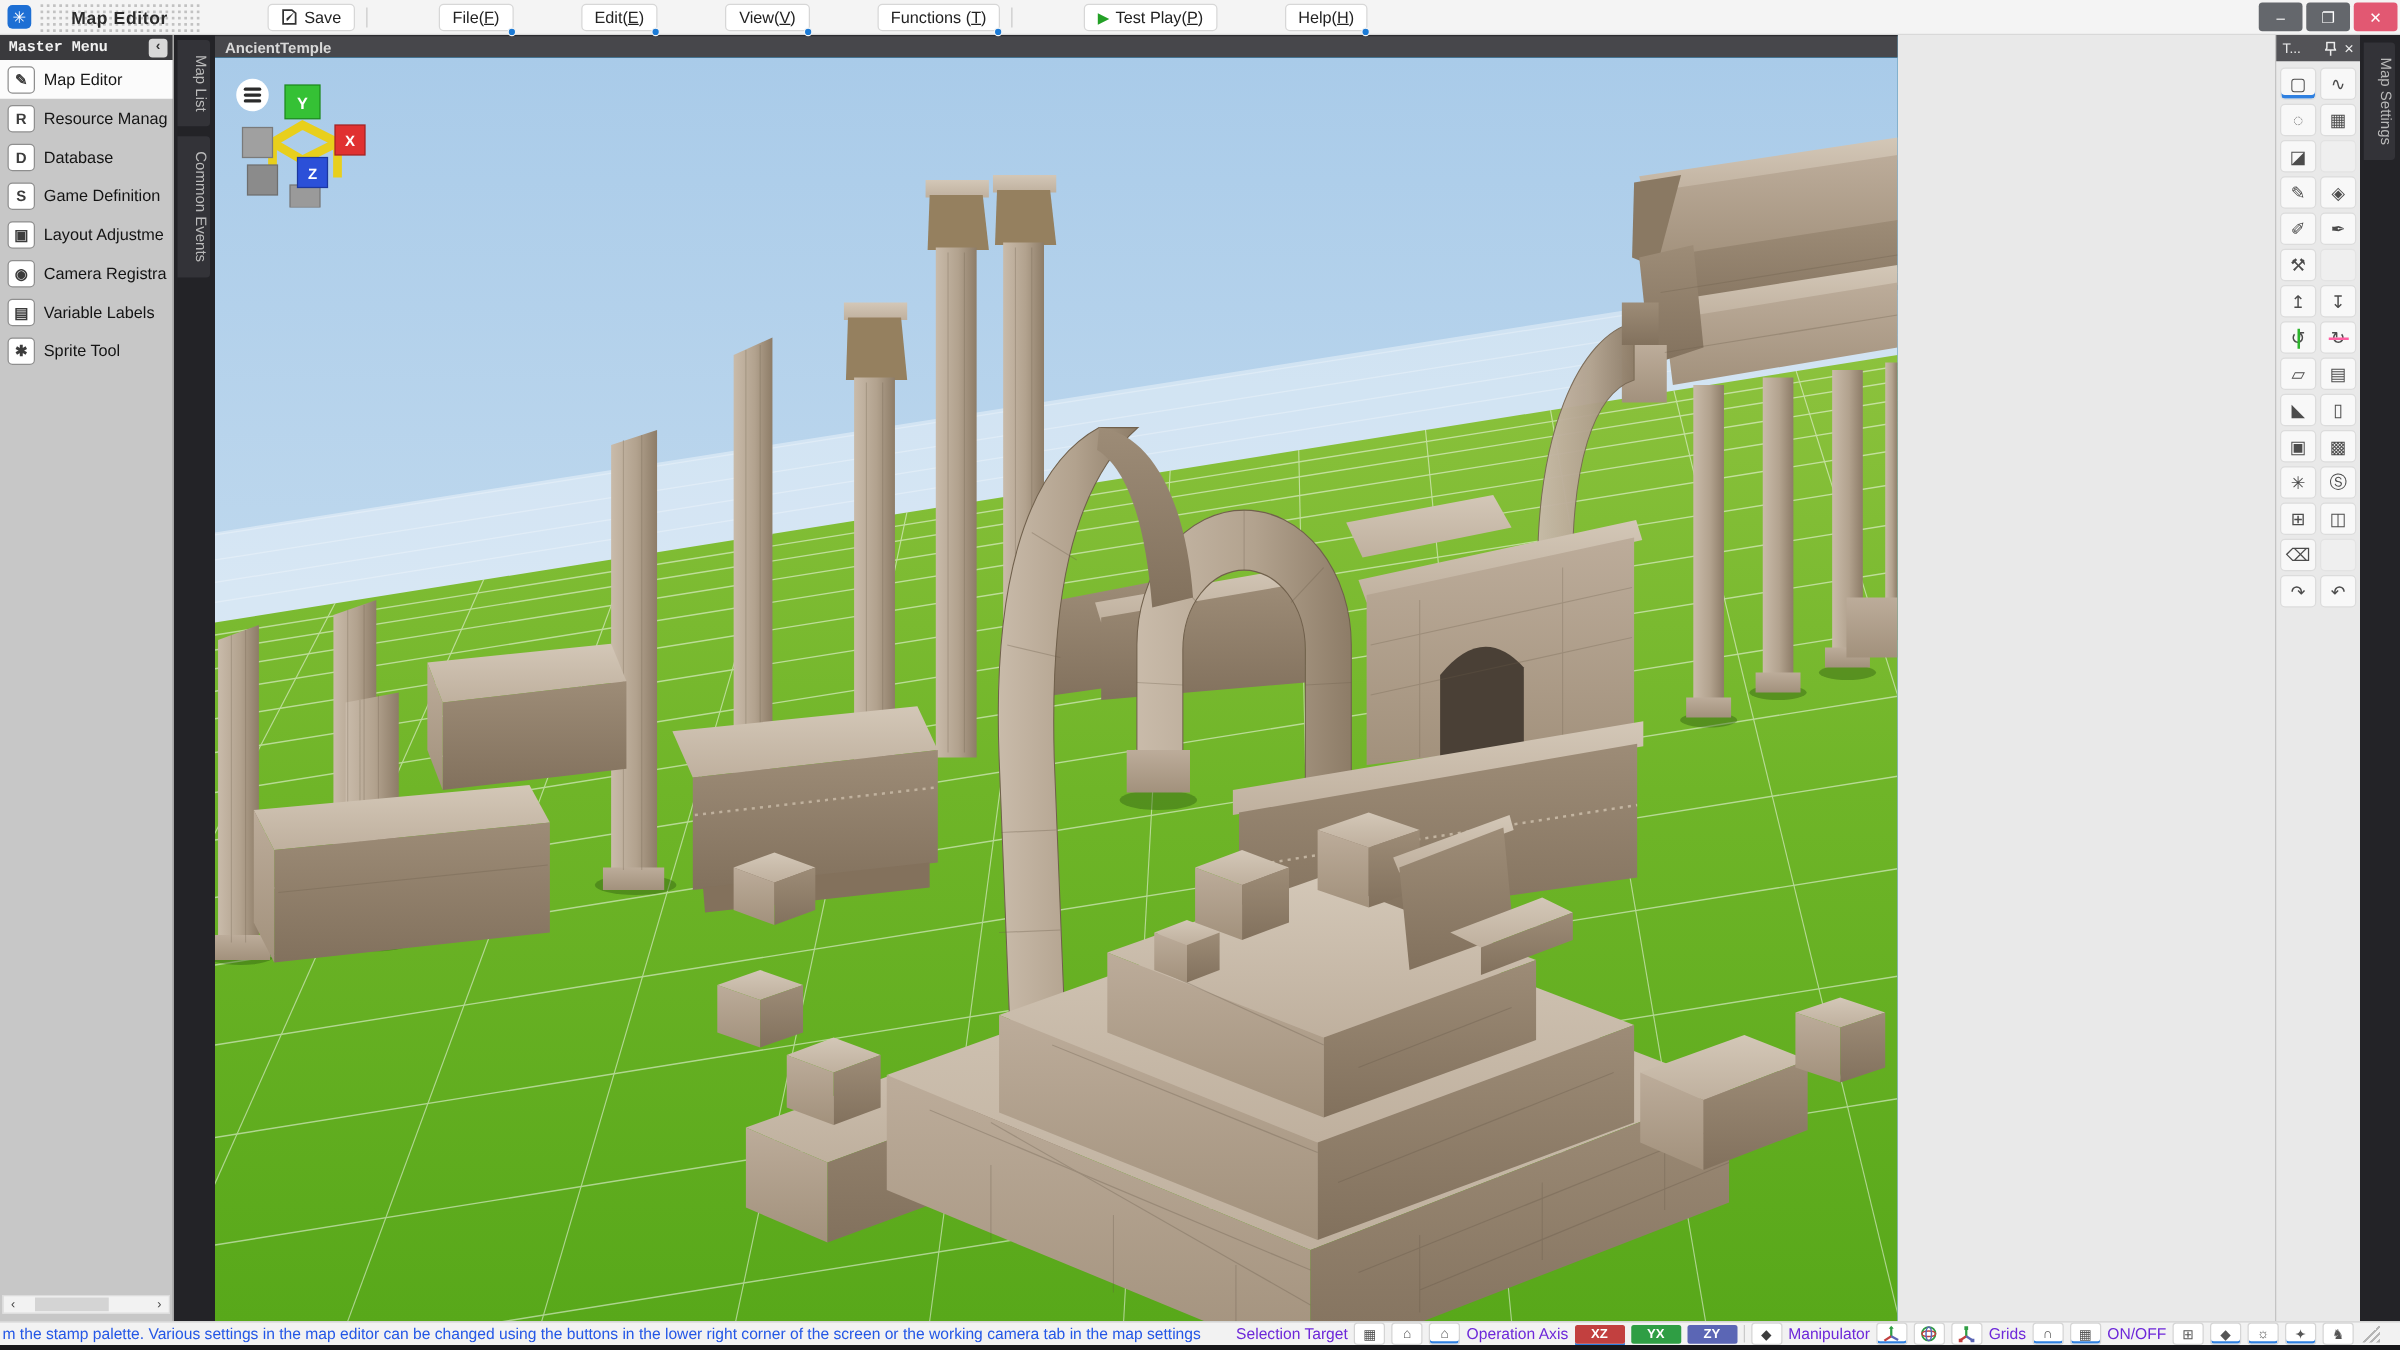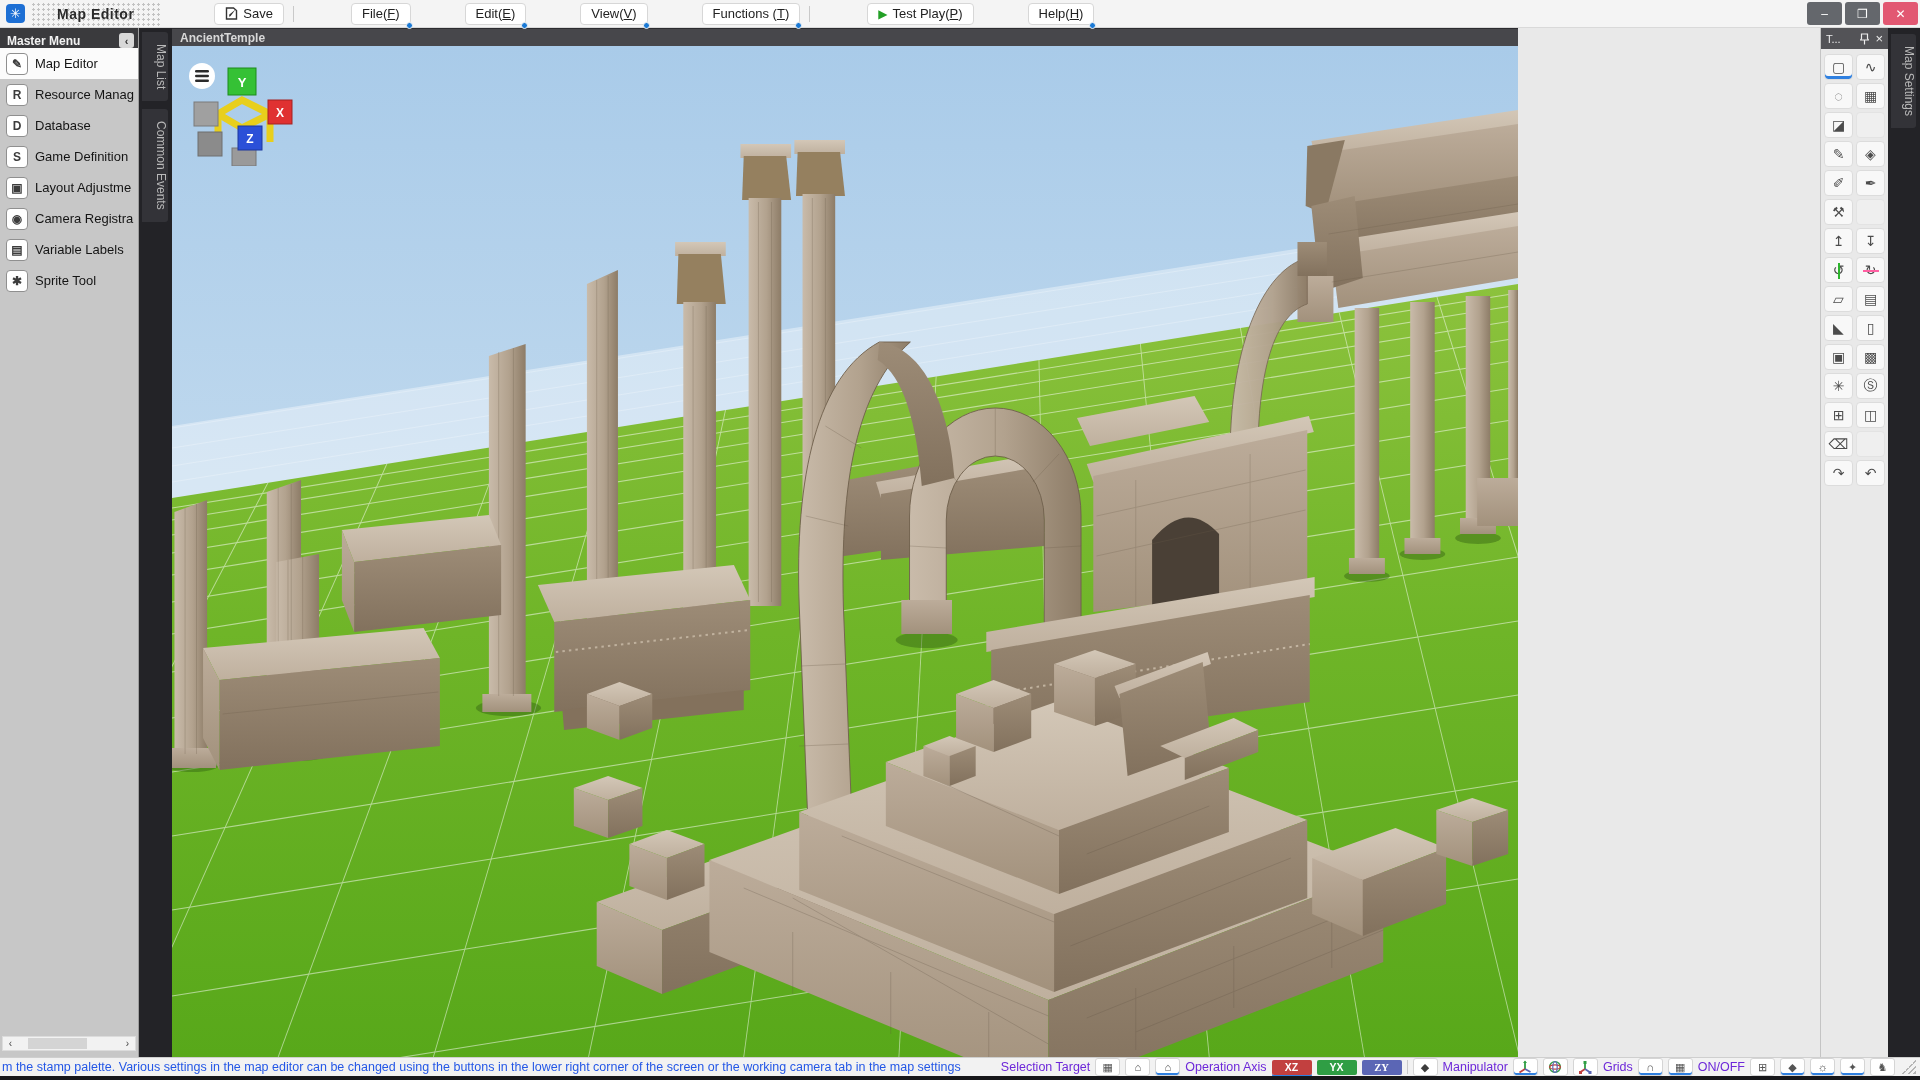--- a/index.html
+++ b/index.html
@@ -15,21 +15,21 @@
   .dot { position:absolute; right:-2px; bottom:-4px; width:7px; height:7px; border-radius:50%; background:#1b7ad6; border:1px solid #f4f4f4; }
   .key { text-decoration:underline; }
   .tb-sep { width:1px; height:16px; background:#c9c9c9; margin:0 3px; }
   .play-tri { color:#23a026; font-size:12px; }
   .win-btns { margin-left:auto; display:flex; gap:3px; padding:2px 2px 0 0; align-self:flex-start; }
   .win-btn { width:35px; height:23px; border-radius:3px; background:#64676c; color:#fff; font-size:12px; display:flex; align-items:center; justify-content:center; }
   .win-btn.close { background:#e25872; }
 
   
   .sidebar { position:absolute; left:0; top:28px; bottom:23px; width:139px; background:#c7c7c7; border-right:1px solid #9e9e9e; z-index:30; }
-  .sidebar-head { height:20px; background:#3a3a3d; color:#f2f2f2; font-size:12px; font-weight:bold; display:flex; align-items:flex-end; padding:0 4px 0 7px; }
+  .sidebar-head { height:20px; background:#3a3a3d; color:#f2f2f2; font-size:12px; font-weight:bold; display:flex; align-items:center; padding:0 4px 0 7px;font-family:Liberation Mono, monospace; }
   .collapse-btn { margin-left:auto; width:15px; height:15px; background:#d8d8d8; color:#333; border-radius:3px; font-size:11px; display:flex; align-items:center; justify-content:center; }
   .side-item { height:31px; display:flex; align-items:center; gap:7px; padding:0 6px; font-size:13px; color:#141414; white-space:nowrap; overflow:hidden; }
   .side-item.active { background:#fbfbfb; }
   .tile { width:22px; height:22px; flex:0 0 22px; background:#fff; border:1px solid #8f8f8f; border-radius:4px; display:flex; align-items:center; justify-content:center; font-size:12px; font-weight:bold; color:#3c3c3c; }
   .side-scroll { position:absolute; left:2px; right:2px; bottom:6px; height:15px; background:#f2f2f2; border:1px solid #dcdcdc; display:flex; align-items:center; }
   .scroll-arrow { width:15px; text-align:center; font-size:10px; color:#444; }
   .scroll-track { position:relative; flex:1; height:100%; }
   .scroll-thumb { position:absolute; left:10%; width:58%; top:1px; bottom:1px; background:#d4d4d4; }
 
   
@@ -52,21 +52,21 @@
   .tool-btn.active { box-shadow:inset 0 -3px 0 #2f80e0; }
   .tool-btn.empty { background:#efefef; border-color:#e3e3e3; }
   .bar-v { position:absolute; width:2px; height:16px; left:13px; top:5px; background:#2db52d; }
   .bar-h { position:absolute; height:2px; width:16px; left:6px; top:12px; background:#ff5fa2; }
 
   
   .rstrip { position:absolute; left:1888px; top:28px; width:32px; bottom:23px; background:#232327; z-index:30; }
   .rstrip .vtab { margin:6px 0 0 3px; width:25px; }
 
   
-  .statusbar { position:absolute; left:0; right:0; bottom:4px; height:19px; background:#f2f2f2; border-top:1px solid #cfcfcf; display:flex; align-items:center; gap:7px; padding:0 4px 0 2px; z-index:50; font-size:12.5px; }
+  .statusbar { position:absolute; left:0; right:0; bottom:4px; height:19px; background:#f2f2f2; border-top:1px solid #cfcfcf; display:flex; align-items:center; gap:7px; padding:0 16px 0 2px; z-index:50; font-size:12.5px; }
   .status-msg { color:#2457e6; white-space:nowrap; overflow:hidden; flex:0 1 auto; }
   .status-controls { margin-left:auto; display:flex; align-items:center; gap:5px; flex:0 0 auto; }
   .s-label { color:#6d28d9; white-space:nowrap; }
   .s-btn { position:relative; min-width:25px; height:18px; background:#fff; border:1px solid #d5d5d5; border-radius:3px; display:flex; align-items:center; justify-content:center; font-size:11px; color:#555; padding:0 3px; }
   .s-btn.active { box-shadow:inset 0 -2px 0 #2f80e0; }
   .badge { width:40px; height:15px; border-radius:2px; color:#fff; font-size:10.5px; font-weight:bold; display:flex; align-items:center; justify-content:center; }
   .badge-wrap { padding-bottom:0; }
   .badge-wrap.active { box-shadow:0 2px 0 #2f80e0; border-radius:2px; }
   .s-sep { width:1px; height:14px; background:#cacaca; }
   .grip { width:14px; height:14px; margin-left:2px;
@@ -632,21 +632,21 @@
         <span>⌂</span>
       </button>
     <span class="s-label">Operation Axis</span>
     <span class="badge-wrap active">
         <span class="badge" style="background:#c2403f;">XZ</span>
       </span>
     <span class="badge-wrap">
         <span class="badge" style="background:#2f9e44;">YX</span>
       </span>
     <span class="badge-wrap">
-        <span class="badge" style="background:#5b66b5;font-family:Liberation Serif, serif;">ZY</span>
+        <span class="badge" style="background:#5b66b5;">ZY</span>
       </span>
     <span class="s-sep"></span>
     <button class="s-btn">
         <span style="color:#3d3d3d;">◆</span>
       </button>
     <span class="s-label">Manipulator</span>
     <button class="s-btn active">
       <svg width="14" height="14" viewBox="0 0 14 14">
           <line x1="7" y1="9" x2="7" y2="1.5" stroke="#2f9e44" stroke-width="1.8"></line>
           <path d="M5 3 7 .5 9 3z" fill="#2f9e44"></path>

